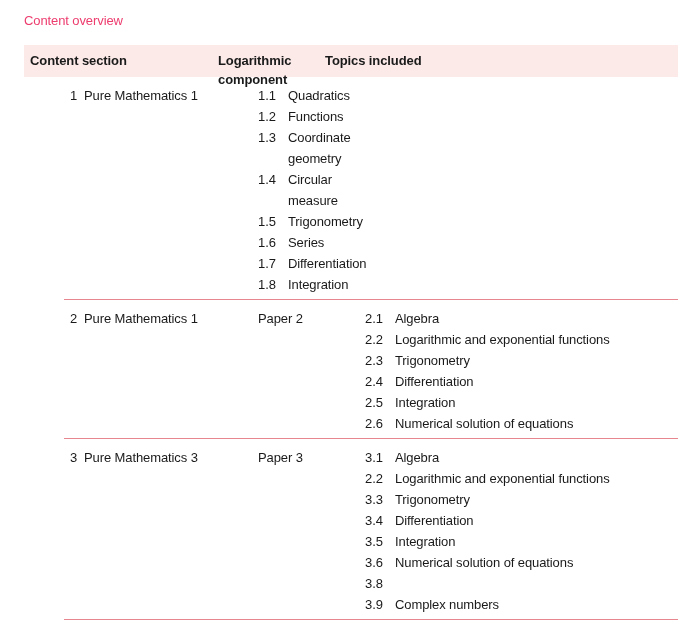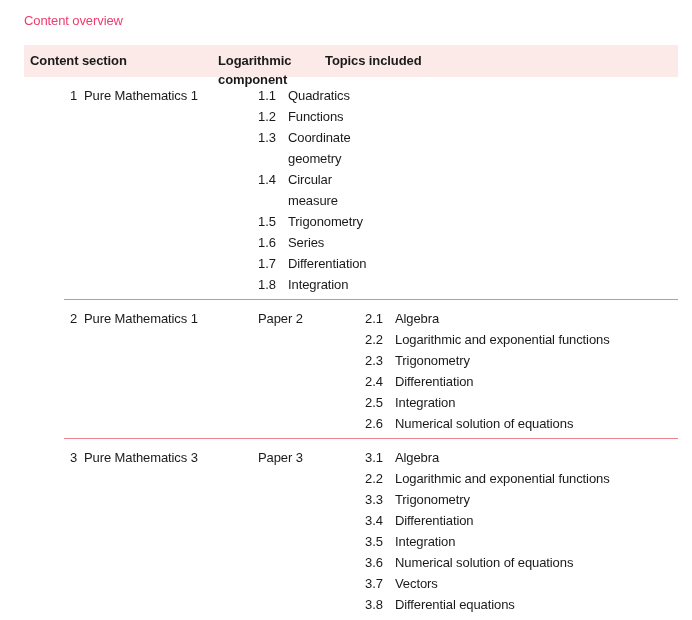--- a/index.html
+++ b/index.html
@@ -159,26 +159,21 @@
             </div>
             <div class="topic-line">
               <span class="topic-num">3.5</span>
               <span class="topic-label">Integration</span>
             </div>
             <div class="topic-line">
               <span class="topic-num">3.6</span>
               <span class="topic-label">Numerical solution of equations</span>
             </div>
             <div class="topic-line">
-              <span class="topic-num">3.7</span>
-              <span class="topic-label">Vectors</span>
-            </div>
-            <div class="topic-line">
               <span class="topic-num">3.8</span>
-              <span class="topic-label">Differential equations</span>
             </div>
             <div class="topic-line">
               <span class="topic-num">3.9</span>
               <span class="topic-label">Complex numbers</span>
             </div>
           </div>
         </div>
       </div>
   </div>
 </div>

